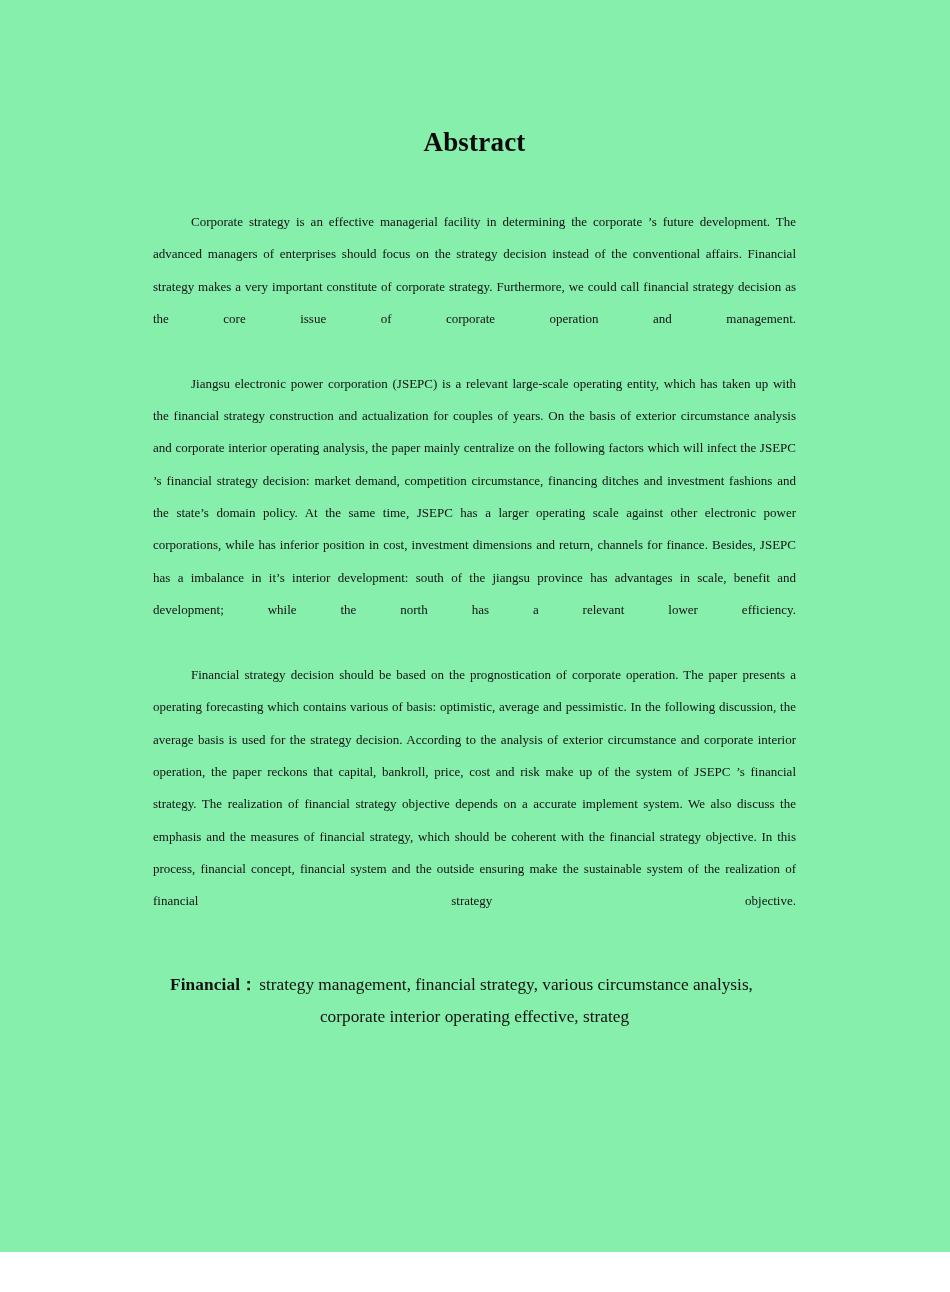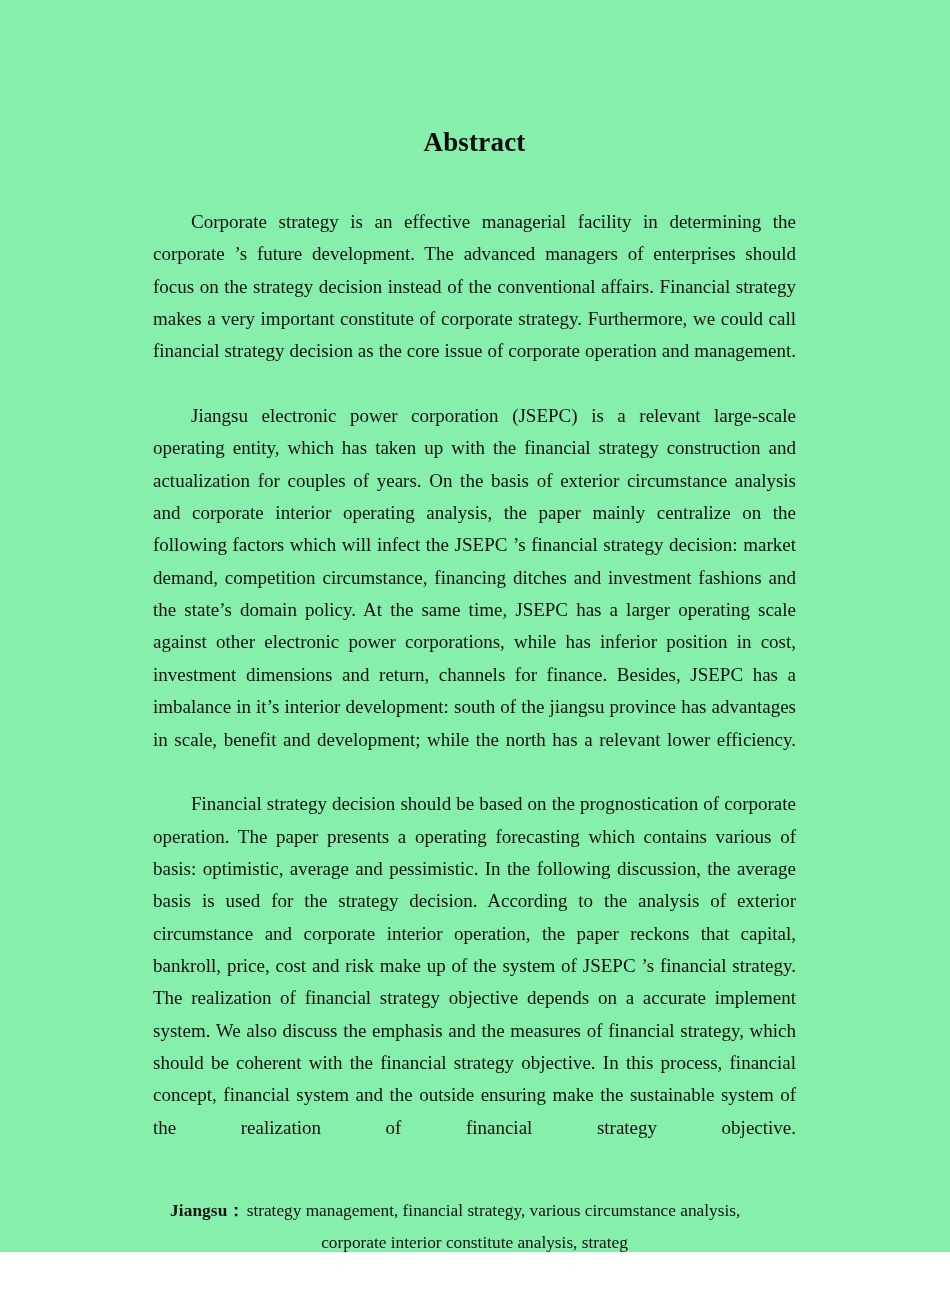--- a/index.html
+++ b/index.html
@@ -45,21 +45,21 @@
     color: #0a0a0a;
   }
 
   .body-block {
     margin-top: 50px;
   }
 
   p.para {
     margin: 0;
     padding: 0;
-    font-size: 19px;
+    font-size: 13px;
     line-height: 32.35px;
     text-align: justify;
     text-justify: inter-word;
     text-indent: 38px;
     color: #111111;
     word-spacing: 0.2px;
     hyphens: none;
   }
 
   
@@ -112,19 +112,19 @@
     <h1 class="doc-title">Abstract</h1>
 
     <div class="body-block">
       <p class="para">Corporate strategy is an effective managerial facility in determining the corporate ’s future development. The advanced managers of enterprises should focus on the strategy decision instead of the conventional affairs. Financial strategy makes a very important constitute of corporate strategy. Furthermore, we could call financial strategy decision as the core issue of corporate operation and management.</p>
       <p class="para">Jiangsu electronic power corporation (JSEPC) is a relevant large-scale operating entity, which has taken up with the financial strategy construction and actualization for couples of years. On the basis of exterior circumstance analysis and corporate interior operating analysis, the paper mainly centralize on the following factors which will infect the JSEPC ’s financial strategy decision: market demand, competition circumstance, financing ditches and investment fashions and the state’s domain policy. At the same time, JSEPC has a larger operating scale against other electronic power corporations, while has inferior position in cost, investment dimensions and return, channels for finance. Besides, JSEPC has a imbalance in it’s interior development: south of the jiangsu province has advantages in scale, benefit and development; while the north has a relevant lower efficiency.</p>
       <p class="para">Financial strategy decision should be based on the prognostication of corporate operation. The paper presents a operating forecasting which contains various of basis: optimistic, average and pessimistic. In the following discussion, the average basis is used for the strategy decision. According to the analysis of exterior circumstance and corporate interior operation, the paper reckons that capital, bankroll, price, cost and risk make up of the system of JSEPC ’s financial strategy. The realization of financial strategy objective depends on a accurate implement system. We also discuss the emphasis and the measures of financial strategy, which should be coherent with the financial strategy objective. In this process, financial concept, financial system and the outside ensuring make the sustainable system of the realization of financial strategy objective.</p>
     </div>
 
     <div class="keywords-block">
       <div class="kw-line-1">
-        <span class="kw-label">Jiangsu</span><span class="kw-colon">：</span><span class="kw-values-1">strategy management, financial strategy, various circumstance analysis,</span>
+        <span class="kw-label">Financial</span><span class="kw-colon">：</span><span class="kw-values-1">strategy management, financial strategy, various circumstance analysis,</span>
       </div>
-      <div class="kw-line-2">corporate interior constitute analysis, strateg</div>
+      <div class="kw-line-2">corporate interior operating effective, strateg</div>
     </div>
 
   </div>
 </div>
 
 </body></html>

